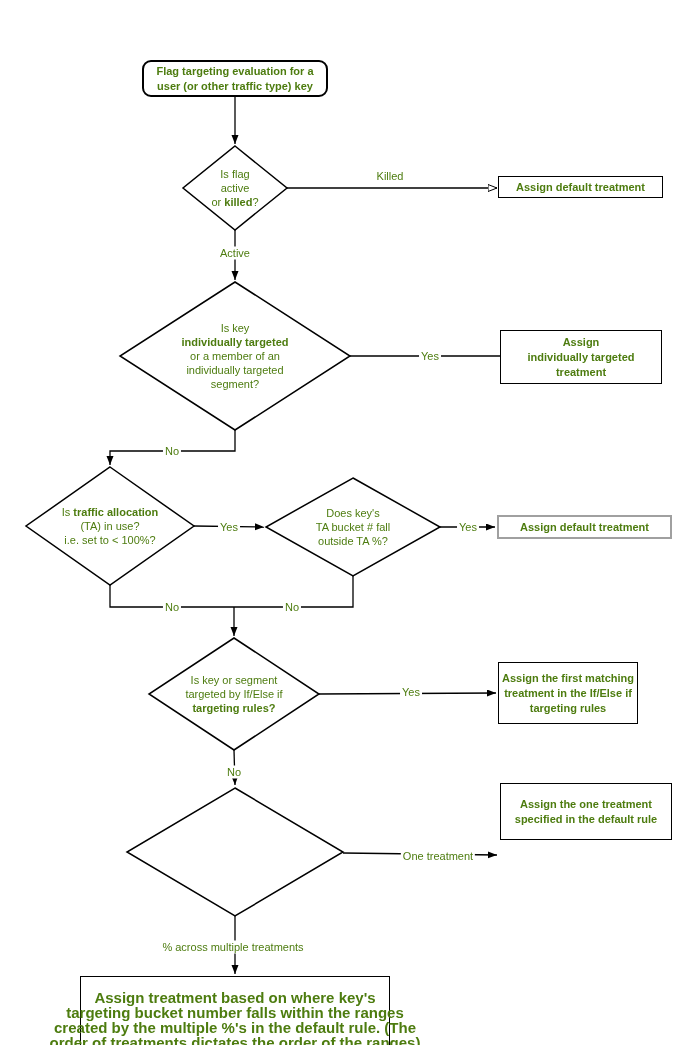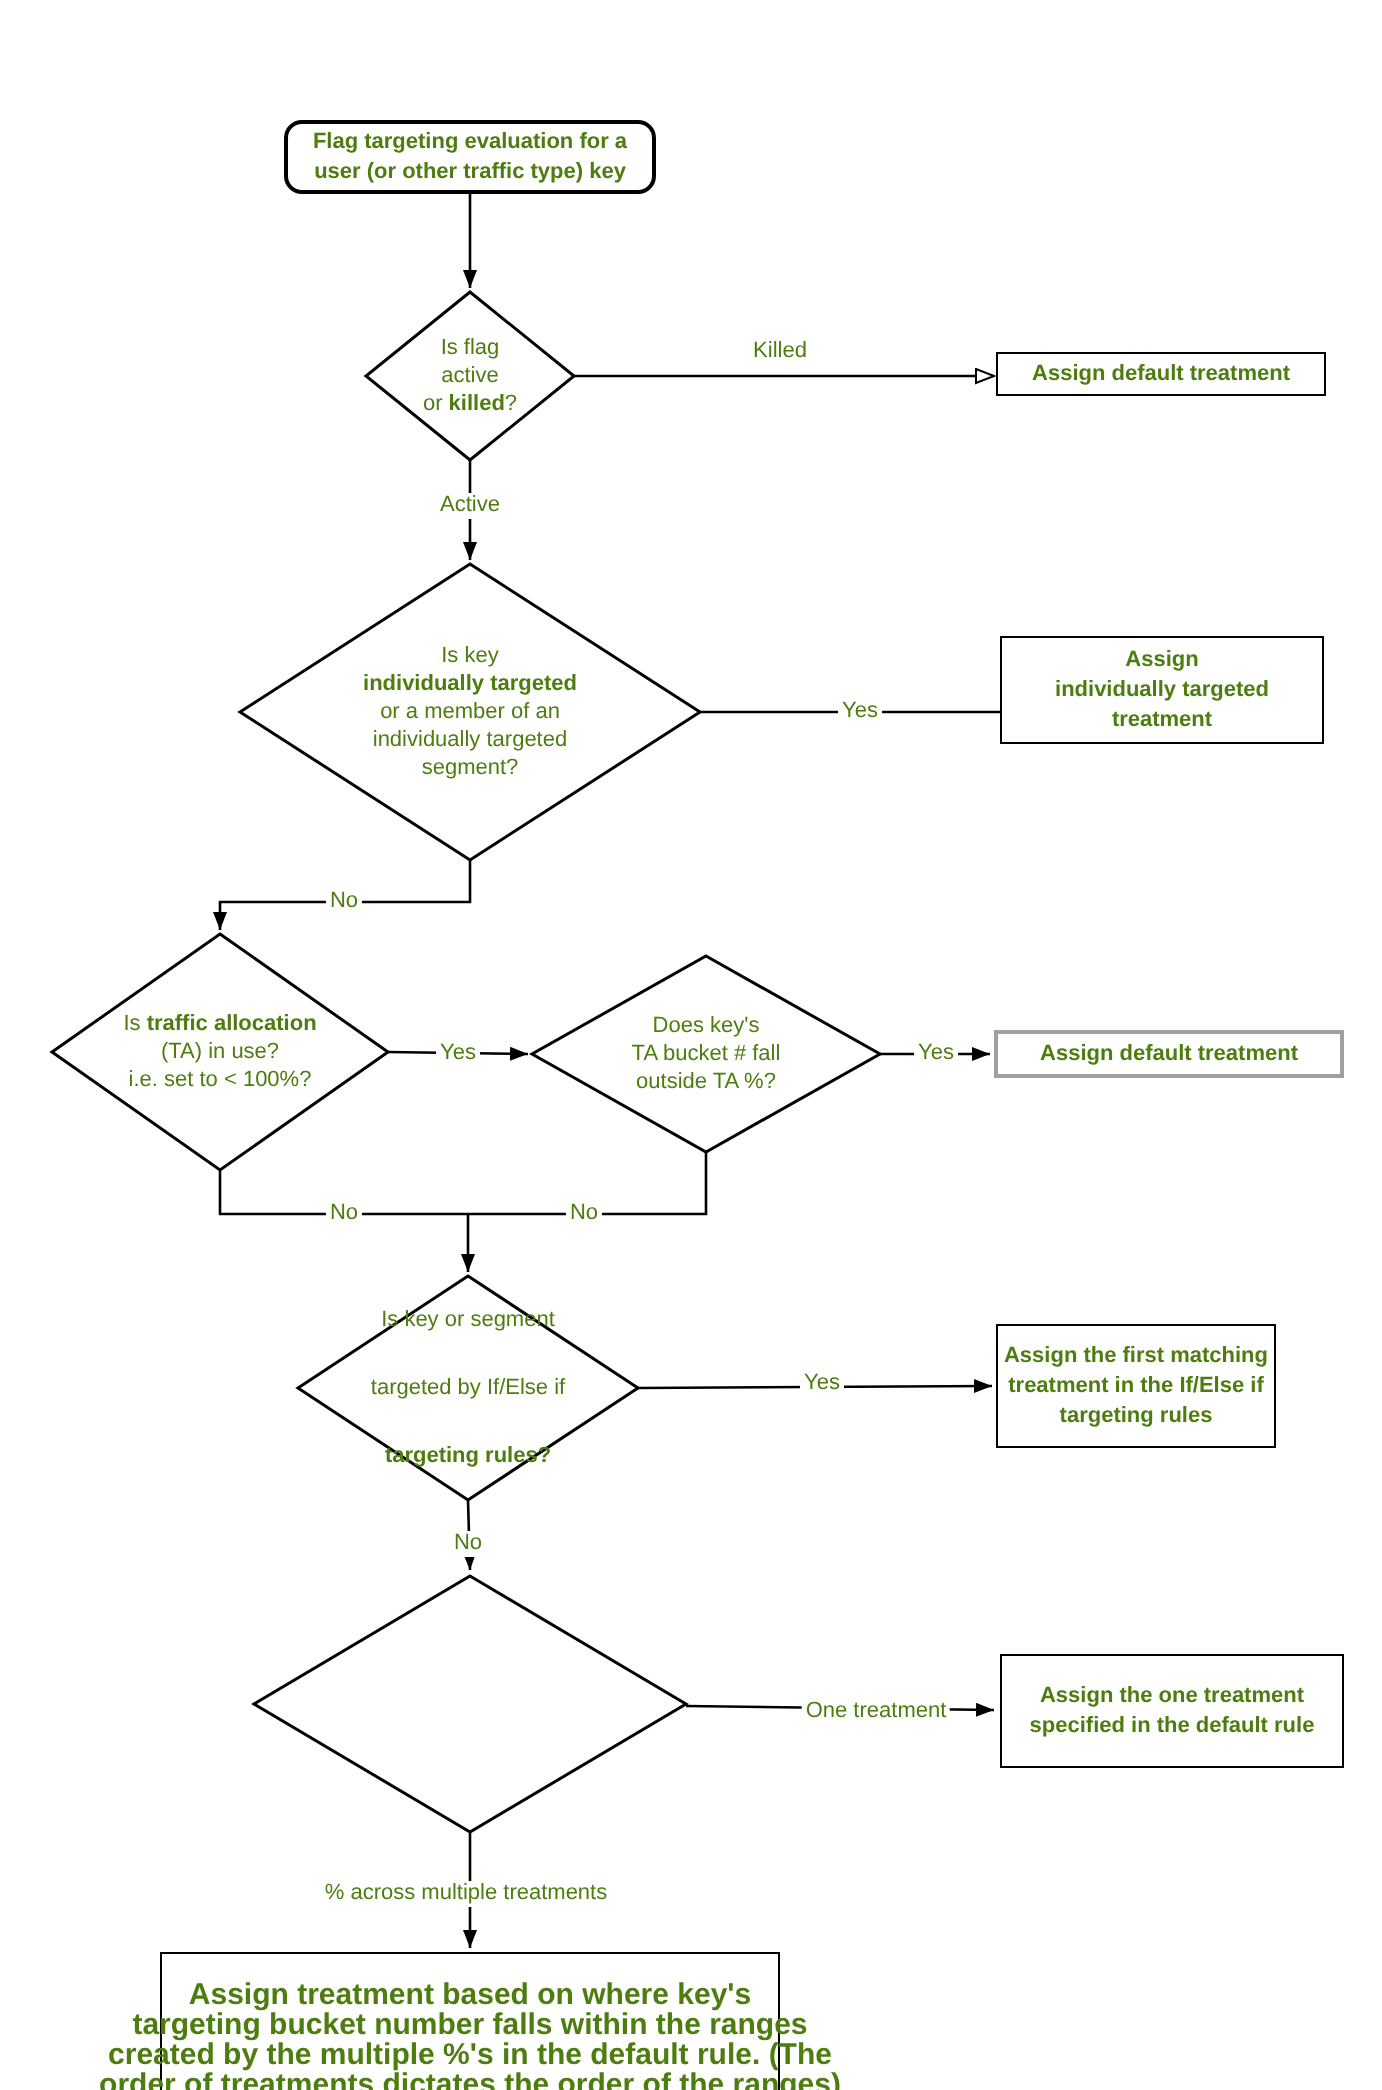--- a/index.html
+++ b/index.html
@@ -77,21 +77,21 @@
   </div>
 
   <div class="dtext" style="left:145px;top:272px;width:180px;height:80px;">
     <div>Is key</div>
     <div><b>individually targeted</b></div>
     <div>or a member of an</div>
     <div>individually targeted</div>
     <div>segment?</div>
   </div>
 
-  <div class="node action" style="left:500px;top:274px;width:162px;height:54px;">
+  <div class="node action" style="left:500px;top:286px;width:162px;height:54px;">
     <div>Assign</div>
     <div>individually targeted</div>
     <div>treatment</div>
   </div>
 
   <div class="dtext" style="left:28px;top:457px;width:164px;height:50px;">
     <div><span>Is </span><b>traffic allocation</b></div>
     <div>(TA) in use?</div>
     <div>i.e. set to &lt; 100%?</div>
   </div>
@@ -99,34 +99,34 @@
   <div class="dtext" style="left:281px;top:460px;width:144px;height:46px;">
     <div>Does key's</div>
     <div>TA bucket # fall</div>
     <div>outside TA %?</div>
   </div>
 
   <div class="node action gray" style="left:497px;top:471px;width:175px;height:24px;">
     <div>Assign default treatment</div>
   </div>
 
-  <div class="dtext" style="left:154px;top:626px;width:160px;height:48px;gap:20px;">
+  <div class="dtext" style="left:154px;top:626px;width:160px;height:48px;">
     <div>Is key or segment</div>
     <div>targeted by If/Else if</div>
     <div><b>targeting rules?</b></div>
   </div>
 
   <div class="node action" style="left:498px;top:618px;width:140px;height:62px;">
     <div>Assign the first matching</div>
     <div>treatment in the If/Else if</div>
     <div>targeting rules</div>
   </div>
 
 
-  <div class="node action" style="left:500px;top:783px;width:172px;height:57px;">
+  <div class="node action" style="left:500px;top:739px;width:172px;height:57px;">
     <div>Assign the one treatment</div>
     <div>specified in the default rule</div>
   </div>
 
   <div class="node action" style="left:80px;top:932px;width:310px;height:88px;font-size:15px;">
     <div>Assign treatment based on where key's</div>
     <div>targeting bucket number falls within the ranges</div>
     <div>created by the multiple %'s in the default rule. (The</div>
     <div>order of treatments dictates the order of the ranges)</div>
   </div>

